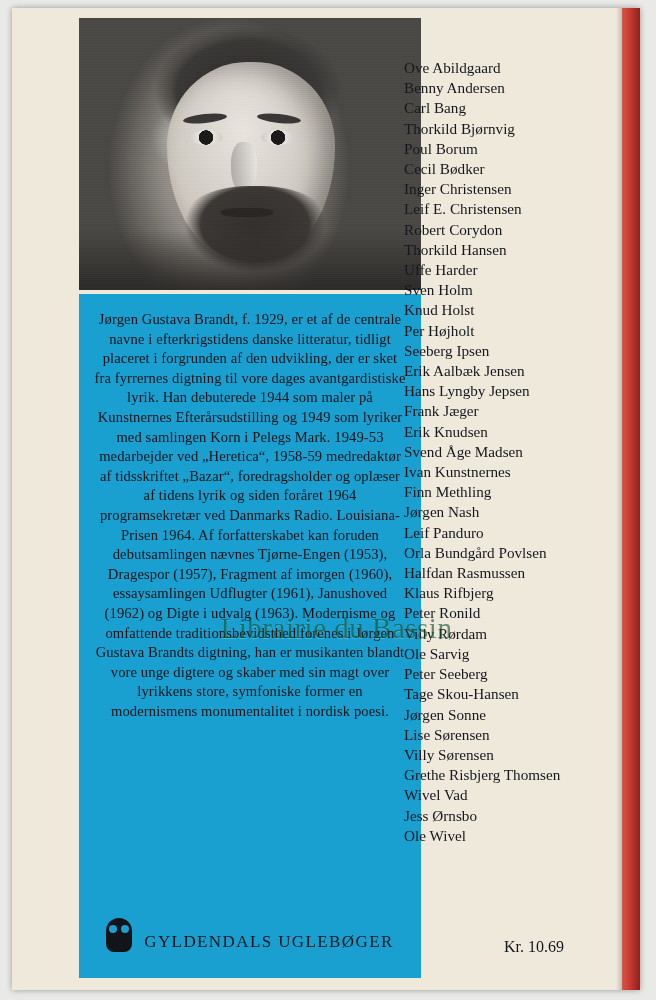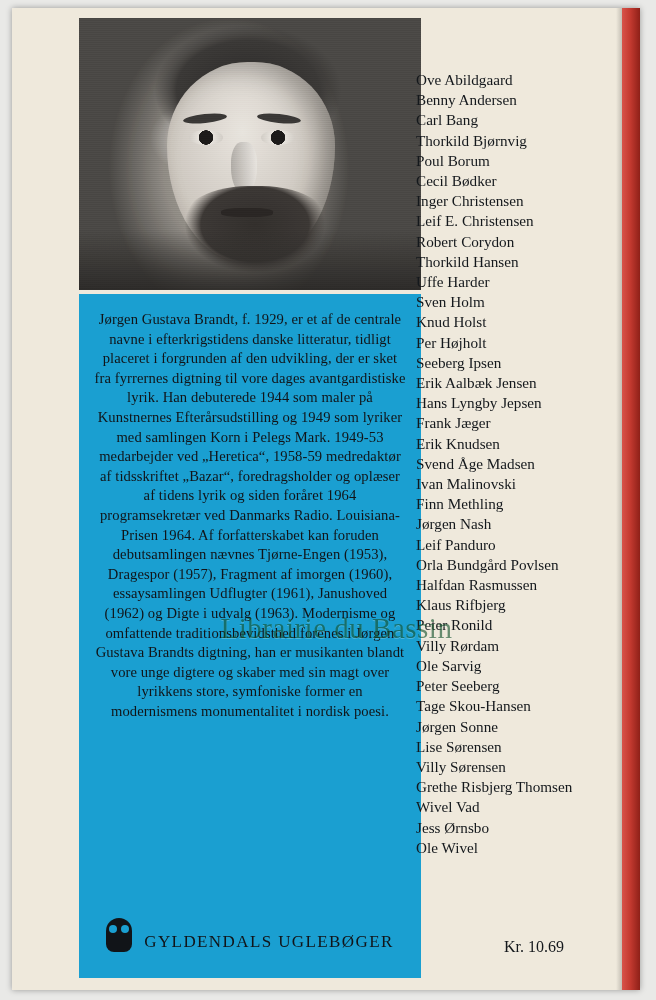--- a/index.html
+++ b/index.html
@@ -223,21 +223,21 @@
 
   
   .right-col {
     position: absolute;
     left: 392px;
     top: 50px;
     width: 210px;
   }
   .author-list {
     list-style: none;
-    margin: 12px;
+    margin: 0;
     padding: 0;
   }
   .author-list li {
     font-family: "Liberation Serif", serif;
     font-size: 15.2px;
     line-height: 20.2px;
     color: #14181c;
     white-space: nowrap;
   }
 
@@ -321,21 +321,21 @@
         <li>Uffe Harder</li>
         <li>Sven Holm</li>
         <li>Knud Holst</li>
         <li>Per Højholt</li>
         <li>Seeberg Ipsen</li>
         <li>Erik Aalbæk Jensen</li>
         <li>Hans Lyngby Jepsen</li>
         <li>Frank Jæger</li>
         <li>Erik Knudsen</li>
         <li>Svend Åge Madsen</li>
-        <li>Ivan Malinovski</li>
+        <li>Ivan Kunstnernes</li>
         <li>Finn Methling</li>
         <li>Jørgen  Nash</li>
         <li>Leif Panduro</li>
         <li>Orla Bundgård Povlsen</li>
         <li>Halfdan Rasmussen</li>
         <li>Klaus Rifbjerg</li>
         <li>Peter Ronild</li>
         <li>Villy Rørdam</li>
         <li>Ole Sarvig</li>
         <li>Peter Seeberg</li>

